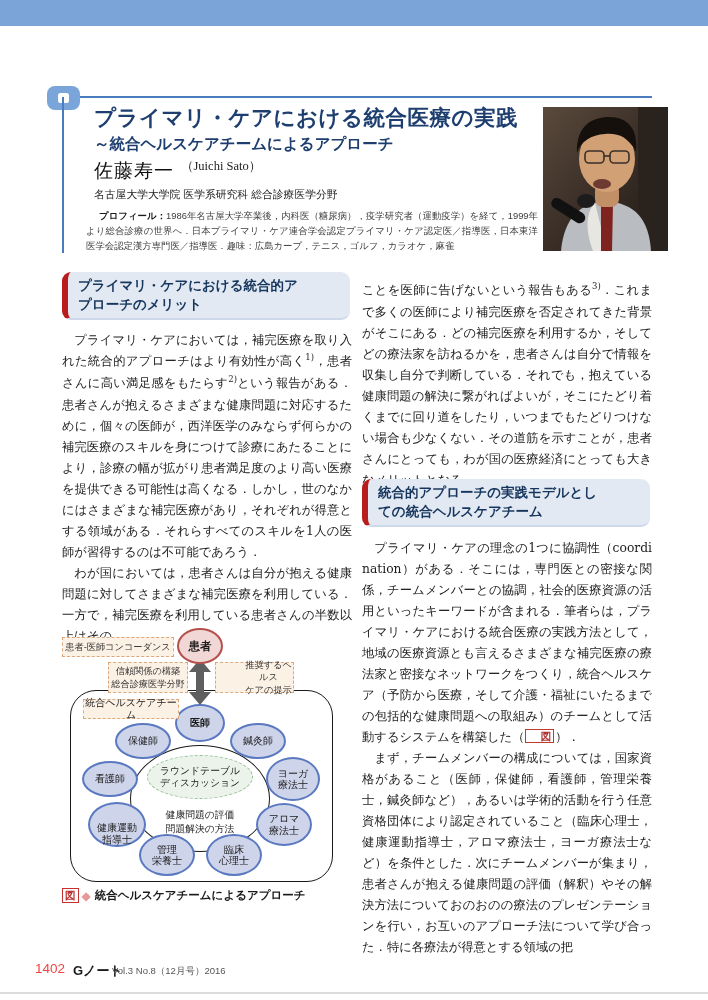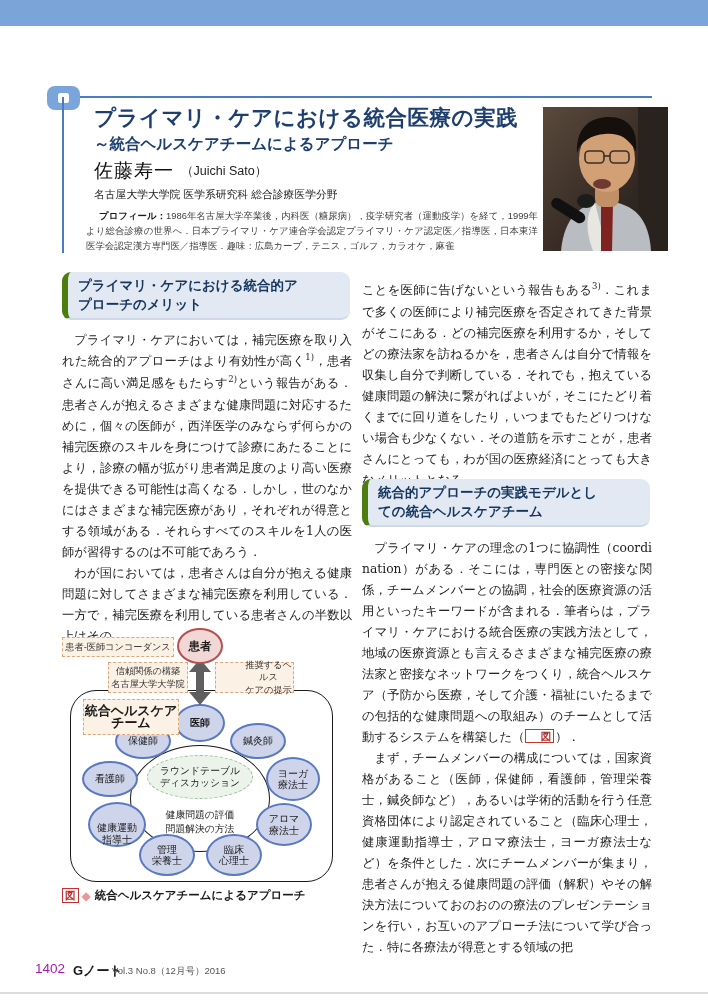--- a/index.html
+++ b/index.html
@@ -10,48 +10,48 @@
   
   .top-band { left:0; top:0; width:708px; height:26px; background:#7ba4d8; }
   .corner-icon { left:47px; top:86px; width:33px; height:24px; background:#79a5da; border-radius:8px; }
   .corner-icon .inner { position:absolute; left:11px; top:7px; width:11px; height:10px; background:#ffffff; border-radius:2.5px; }
   .h-line { left:80px; top:96px; width:572px; height:2px; background:#4c7cc0; }
   .v-line { left:62px; top:97px; width:2px; height:156px; background:#4c7cc0; }
 
   
   .title { left:94px; top:103px; width:560px; font-size:21.5px; font-weight:bold; color:#1d3e6f; letter-spacing:0.5px; }
   .subtitle { left:94px; top:134px; width:560px; font-size:15.5px; font-weight:bold; color:#1d3e6f; }
-  .author-line { left:94px; top:158px; display:flex; align-items:center; gap:7px; font-family:Liberation Sans, sans-serif; }
+  .author-line { left:94px; top:158px; display:flex; align-items:flex-start; gap:7px; font-family:Liberation Serif, serif; }
   .author-name { font-size:19px; color:#111; font-weight:500; letter-spacing:1px; }
   .author-romaji { font-size:12.5px; color:#222; }
   .affiliation { left:94px; top:188px; font-size:10.8px; color:#222; }
   .profile { left:86px; top:208px; width:452px; font-size:9.4px; line-height:15px; color:#3c3c3c; text-align:justify; }
   .profile b { color:#1a1a1a;margin-left:13px; }
   .photo { left:543px; top:107px; width:125px; height:144px; }
 
   
-  .hbox { width:288px; background:#e2e9f3; border-left:6px solid #4d7c0f; border-bottom:2px solid #cdd9ea; border-radius:9px; padding:4px 40px 4px 10px; font-size:13.5px; line-height:19px; font-weight:bold; color:#17365d; }
+  .hbox { width:288px; background:#e2e9f3; border-left:6px solid #b91c1c; border-bottom:2px solid #cdd9ea; border-radius:9px; padding:4px 40px 4px 10px; font-size:13.5px; line-height:19px; font-weight:bold; color:#17365d; }
   .hbox1 { left:62px; top:272px; }
   .hbox2 { left:362px; top:479px; }
   .body-text { width:290px; font-family:"DejaVu Serif", serif; font-size:12.3px; line-height:21px; color:#1c1c1c; text-align:justify; word-break:break-all; }
   .lcol-text { left:62px; top:330px; }
   .rcol-p1 { left:362px; top:280px; }
   .rcol-text2 { left:362px; top:538px; }
   .body-text p.indent { text-indent:1em; }
   .ref { font-size:8.5px; position:relative; top:-5px; }
   .figref { display:inline-block; border:1px solid #c0392b; color:#b03030; font-family:"Liberation Sans", sans-serif; font-weight:bold; font-size:10.5px; line-height:12px; padding:0 2px; margin:0 1px; vertical-align:1px; }
 
   
   .figure { left:60px; top:622px; width:292px; height:300px; }
   .fg { position:absolute; }
   .dashbox { border:1.2px dashed #dba87e; background:#fcf1e5; font-family:"DejaVu Serif", serif; font-size:9.2px; line-height:12.5px; color:#333; text-align:center; display:flex; flex-direction:column; justify-content:center; z-index:5; }
   .box-concordance { left:2px; top:15px; width:112px; height:20px; }
   .box-trust { left:48px; top:40px; width:80px; height:31px; }
   .box-recommend { left:155px; top:40px; width:79px; height:31px;padding-left:28px; }
-  .box-teamlabel { left:23px; top:77px; width:96px; height:36px; font-family:"Liberation Sans", sans-serif; font-weight:bold; font-size:13px; color:#1a1a1a; z-index:5; }
+  .box-teamlabel { left:23px; top:77px; width:96px; height:20px; font-family:"Liberation Sans", sans-serif; font-weight:normal; font-size:10px; color:#1a1a1a; z-index:5; }
   .patient { left:117px; top:6px; width:46px; height:36px; border:2px solid #b5504c; background:#f1d8d6; border-radius:50%; display:flex; align-items:center; justify-content:center; font-family:"DejaVu Serif", serif; font-weight:bold; font-size:11.5px; color:#1a1a1a; z-index:5; }
   .arrow { left:128px; top:37px; z-index:4; }
   .team-rect { left:10px; top:68px; width:263px; height:192px; border:1.6px solid #1a1a1a; border-radius:26px; background:#fff; z-index:1; }
   .center-ellipse { left:70px; top:123px; width:140px; height:107px; border:1.5px solid #1a1a1a; border-radius:50%; background:#fff; z-index:2; }
   .round-ellipse { left:87px; top:133px; width:106px; height:44px; border:1.2px dashed #94c094; background:#ebf3ea; border-radius:50%; display:flex; flex-direction:column; align-items:center; justify-content:center; font-family:"DejaVu Serif", serif; font-size:9.8px; line-height:12.5px; color:#222; z-index:4; }
   .eval-text { left:70px; top:186px; width:140px; text-align:center; font-family:"DejaVu Serif", serif; font-size:9.8px; line-height:14px; color:#222; z-index:4; }
   .member { border:2px solid #5b79c0; background:#ced4ea; border-radius:50%; display:flex; flex-direction:column; align-items:center; justify-content:center; font-family:"DejaVu Serif", serif; font-size:10px; line-height:11.5px; color:#1a1a1a; text-align:center; z-index:3; }
   .m0 { left:115px; top:82px;  width:50px; height:38px; font-weight:bold; }
   .m1 { left:55px;  top:101px; width:56px; height:36px; }
   .m2 { left:170px; top:101px; width:56px; height:36px; }
@@ -60,21 +60,21 @@
   .m5 { left:28px;  top:180px; width:58px; height:45px;justify-content:flex-end; }
   .m6 { left:196px; top:181px; width:56px; height:43px; }
   .m7 { left:79px;  top:212px; width:56px; height:42px; }
   .m8 { left:146px; top:212px; width:56px; height:42px; }
   .fig-caption { left:2px; top:266px; display:flex; align-items:center; }
   .cap-figbox { border:1.2px solid #c53030; color:#b52e2e; font-weight:bold; font-size:10.5px; line-height:13px; padding:0 2px; }
   .cap-diamond { color:#e59a9a; font-size:12px; margin:0 4px 0 3px; }
   .cap-text { font-weight:bold; font-size:11.5px; color:#1a1a1a;text-align:center; }
 
   
-  .pgnum { left:35px; top:961px; font-size:13.5px; color:#a21caf; }
+  .pgnum { left:35px; top:961px; font-size:13.5px; color:#ef4444; }
   .journal { left:73px; top:962px; font-size:13px; font-weight:bold; color:#1a1a1a; }
   .issue { left:112px; top:965px; font-size:9.5px; color:#555; }
   .footer-line { left:0; top:992px; width:708px; height:2px; background:#dcdcdc; }
 </style>
 </head>
 <body>
 
 <div class="abs top-band"></div>
 <div class="abs corner-icon">
     <span class="inner"></span>
@@ -123,21 +123,21 @@
 <div class="abs body-text lcol-text">
   <p class="indent"><span>プライマリ・ケアにおいては，補完医療を取り入れた統合的アプローチはより有効性が高く</span><span class="ref">1)</span><span>，患者さんに高い満足感をもたらす</span><span class="ref">2)</span><span>という報告がある．患者さんが抱えるさまざまな健康問題に対応するために，個々の医師が，西洋医学のみならず何らかの補完医療のスキルを身につけて診療にあたることにより，診療の幅が拡がり患者満足度のより高い医療を提供できる可能性は高くなる．しかし，世のなかにはさまざまな補完医療があり，それぞれが得意とする領域がある．それらすべてのスキルを1人の医師が習得するのは不可能であろう．</span></p>
   <p class="indent">わが国においては，患者さんは自分が抱える健康問題に対してさまざまな補完医療を利用している．一方で，補完医療を利用している患者さんの半数以上はその</p>
 </div>
 
 <div class="abs figure">
   <div class="fg patient">患者</div>
   <div class="fg dashbox box-concordance">患者-医師コンコーダンス</div>
   <div class="fg dashbox box-trust">
     <span>信頼関係の構築</span>
-    <span>名古屋大学大学院</span>
+    <span>総合診療医学分野</span>
   </div>
   <div class="fg dashbox box-recommend">
     <span>推奨するヘルス</span>
     <span>ケアの提示</span>
   </div>
   <div class="fg arrow">
     <svg width="24" height="46" viewBox="0 0 24 46">
         <path d="M12 0 L23 13 H16 V33 H23 L12 46 L1 33 H8 V13 H1 Z" fill="#5f5f5f"></path>
       </svg>
   </div>

